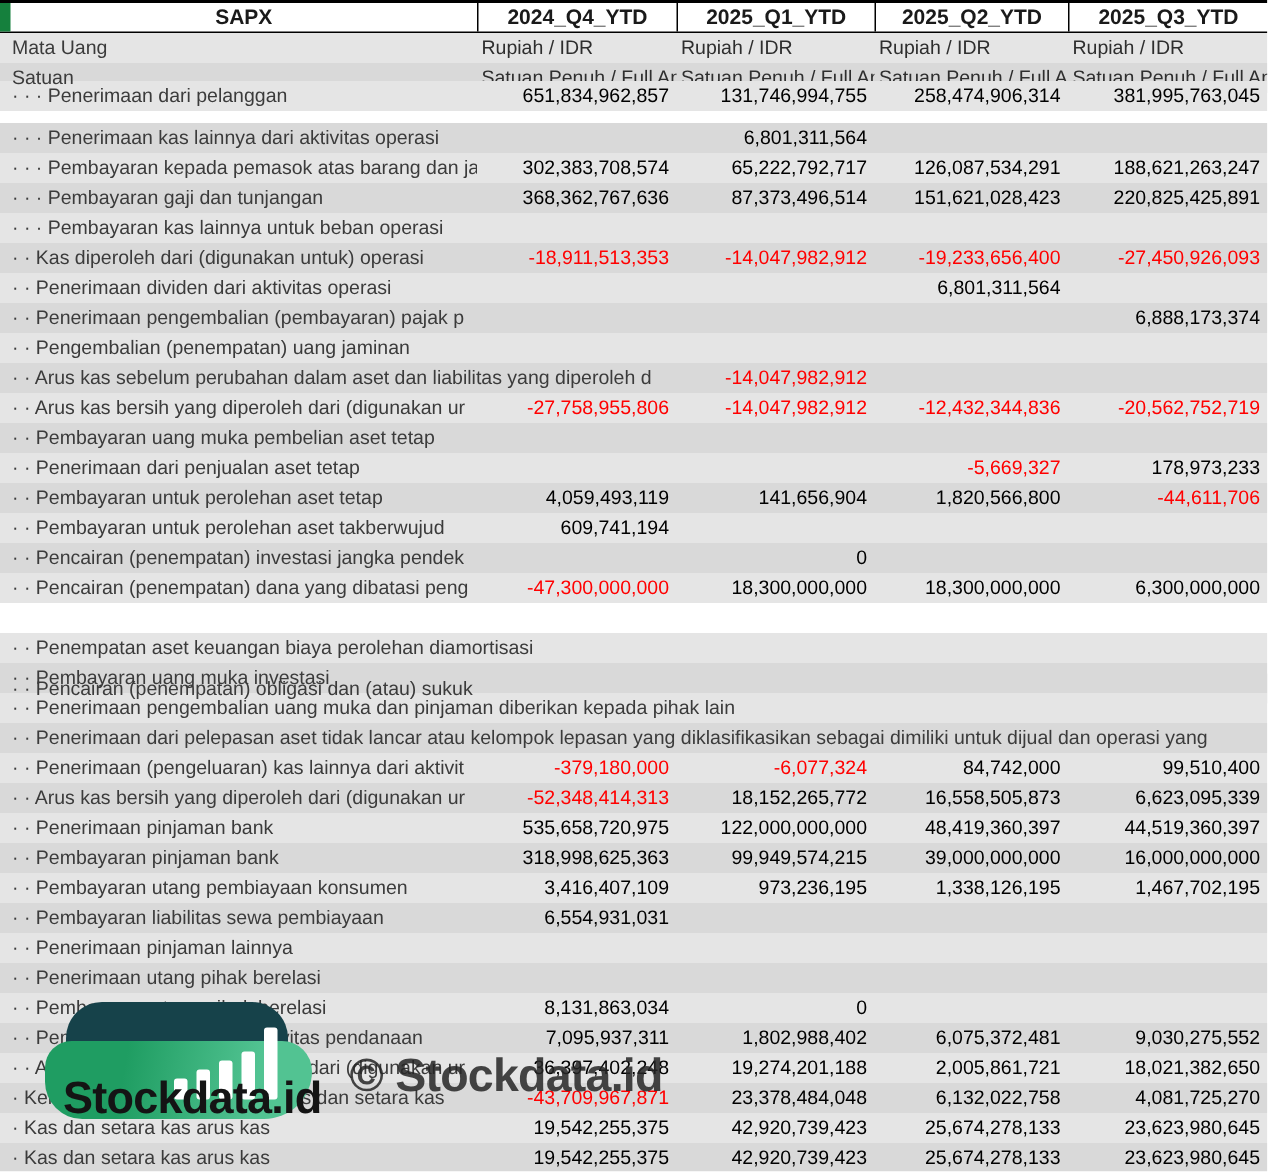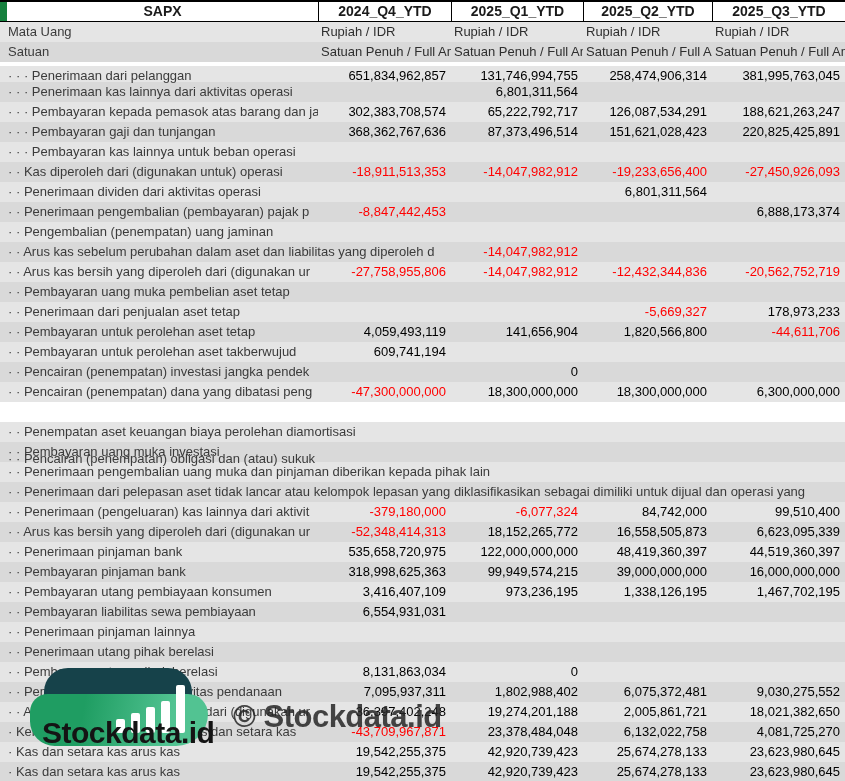--- a/index.html
+++ b/index.html
@@ -69,21 +69,21 @@
 
   <div class="row dark" style="top:42px;">
     <div class="lab" style="width:318px;">Satuan</div>
     <div class="val ltxt c0">Satuan Penuh / Full Amount</div>
     <div class="val ltxt c1">Satuan Penuh / Full Amount</div>
     <div class="val ltxt c2">Satuan Penuh / Full Amount</div>
     <div class="val ltxt c3">Satuan Penuh / Full Amount</div>
   </div>
 
   <div id="rows">
-      <div class="row light" style="top: 66px;">
+      <div class="row light" style="top: 54px;">
         <div class="lab" style="width: 318px;">· · · Penerimaan dari pelanggan</div>
         <div class="val c0">651,834,962,857</div>
         <div class="val c1">131,746,994,755</div>
         <div class="val c2">258,474,906,314</div>
         <div class="val c3">381,995,763,045</div>
       </div>
       <div class="row dark" style="top: 82px;">
         <div class="lab" style="width: 318px;">· · · Penerimaan kas lainnya dari aktivitas operasi</div>
         <div class="val c1">6,801,311,564</div>
       </div>
@@ -110,21 +110,20 @@
         <div class="val c1 neg">-14,047,982,912</div>
         <div class="val c2 neg">-19,233,656,400</div>
         <div class="val c3 neg">-27,450,926,093</div>
       </div>
       <div class="row light" style="top: 182px;">
         <div class="lab" style="width: 318px;">· · Penerimaan dividen dari aktivitas operasi</div>
         <div class="val c2">6,801,311,564</div>
       </div>
       <div class="row dark" style="top: 202px;">
         <div class="lab" style="width: 318px;">· · Penerimaan pengembalian (pembayaran) pajak p</div>
-        <div class="val c0 neg">-8,847,442,453</div>
         <div class="val c3">6,888,173,374</div>
       </div>
       <div class="row light" style="top: 222px;">
         <div class="lab" style="width: 318px;">· · Pengembalian (penempatan) uang jaminan</div>
       </div>
       <div class="row dark" style="top: 242px;">
         <div class="lab" style="width: 451px;">· · Arus kas sebelum perubahan dalam aset dan liabilitas yang diperoleh d</div>
         <div class="val c1 neg">-14,047,982,912</div>
       </div>
       <div class="row light" style="top: 262px;">

